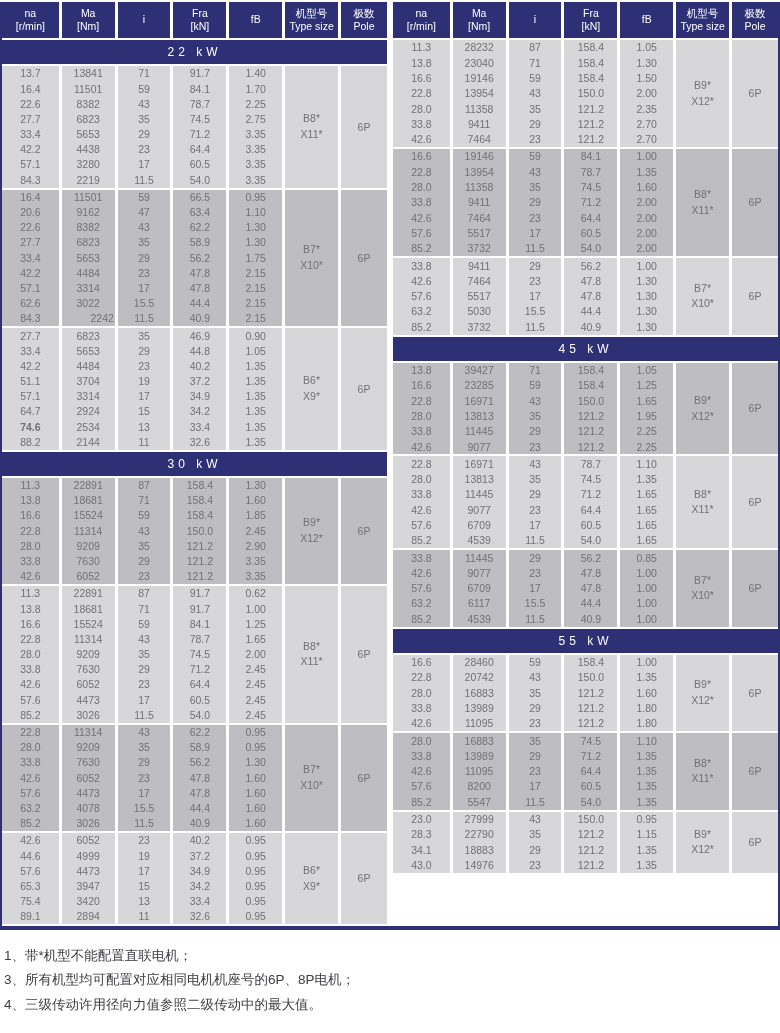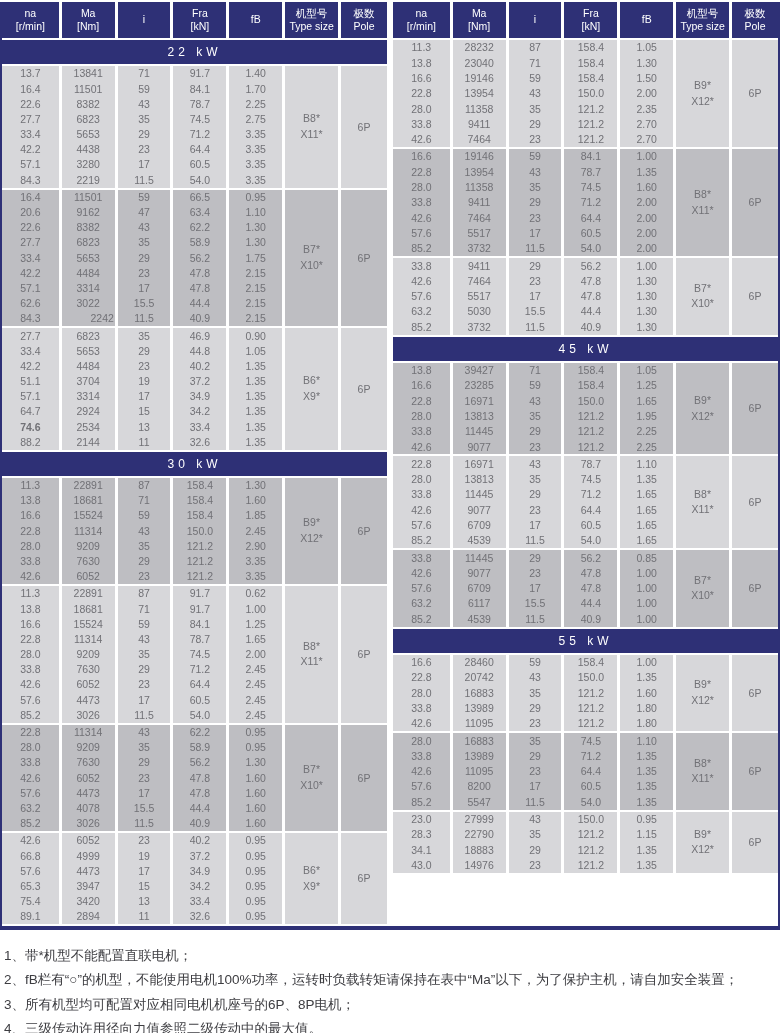--- a/index.html
+++ b/index.html
@@ -365,21 +365,21 @@
           <div>X10*</div>
         </div>
         <div class="c" style="grid-area: 1 / 7 / span 7;">6P</div>
       </div>
       <div class="grid7 block light">
         <div class="c" style="grid-area: 1 / 1;">42.6</div>
         <div class="c" style="grid-area: 1 / 2;">6052</div>
         <div class="c" style="grid-area: 1 / 3;">23</div>
         <div class="c" style="grid-area: 1 / 4;">40.2</div>
         <div class="c" style="grid-area: 1 / 5;">0.95</div>
-        <div class="c" style="grid-area: 2 / 1;">66.8</div>
+        <div class="c" style="grid-area: 2 / 1;">44.6</div>
         <div class="c" style="grid-area: 2 / 2;">4999</div>
         <div class="c" style="grid-area: 2 / 3;">19</div>
         <div class="c" style="grid-area: 2 / 4;">37.2</div>
         <div class="c" style="grid-area: 2 / 5;">0.95</div>
         <div class="c" style="grid-area: 3 / 1;">57.6</div>
         <div class="c" style="grid-area: 3 / 2;">4473</div>
         <div class="c" style="grid-area: 3 / 3;">17</div>
         <div class="c" style="grid-area: 3 / 4;">34.9</div>
         <div class="c" style="grid-area: 3 / 5;">0.95</div>
         <div class="c" style="grid-area: 4 / 1;">65.3</div>
@@ -746,16 +746,15 @@
           <div>B9*</div>
           <div>X12*</div>
         </div>
         <div class="c" style="grid-area: 1 / 7 / span 4;">6P</div>
       </div>
     </div>
 </div>
 
 <div class="notes">
   <p class="note">1、带*机型不能配置直联电机；</p>
-  <p class="note">2、fB栏有“○”的机型，不能使用电机100%功率，运转时负载转矩请保持在表中“Ma”以下，为了保护主机，请自加安全装置；</p>
   <p class="note">3、所有机型均可配置对应相同电机机座号的6P、8P电机；</p>
   <p class="note">4、三级传动许用径向力值参照二级传动中的最大值。</p>
 </div>
 
 </body></html>

